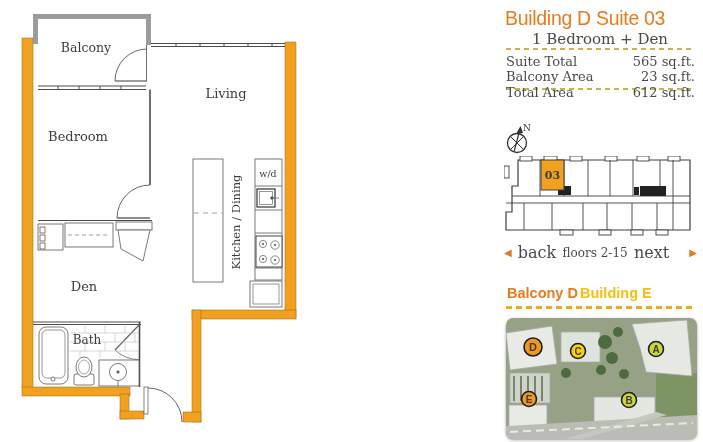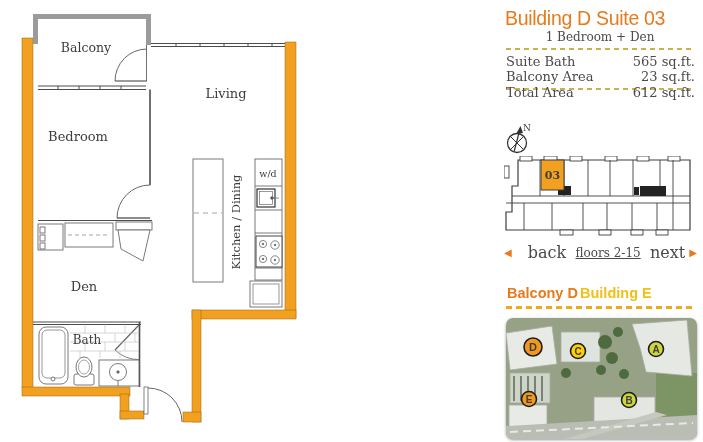--- a/index.html
+++ b/index.html
@@ -1,27 +1,27 @@
 <!DOCTYPE html>
 <html><head>
 <meta charset="utf-8">
 <style>
   html,body{margin:0;padding:0;background:#fff;}
   body{width:703px;height:442px;position:relative;font-family:"Liberation Sans",sans-serif;overflow:hidden;}
   .abs{position:absolute;}
   
   .title{left:505px;top:7px;width:194px;font-size:19.5px;font-weight:normal;color:#E87A1C;letter-spacing:-0.3px;}
-  .subtitle{left:505px;top:30px;width:190px;text-align:center;font-family:"DejaVu Serif","Liberation Serif",serif;font-size:12px;color:#4a4a4a;}
+  .subtitle{left:505px;top:30px;width:190px;text-align:center;font-family:"DejaVu Serif","Liberation Serif",serif;font-size:15px;color:#4a4a4a;}
   .dash-thin{left:506px;width:189px;height:2px;background:repeating-linear-gradient(90deg,#CDB04E 0 5px,transparent 5px 9px);}
   .dash-bold{left:506px;width:190px;height:3px;background:repeating-linear-gradient(90deg,#F0A81C 0 6px,transparent 6px 10px);}
   .arearow{left:506px;width:189px;display:flex;justify-content:space-between;font-family:"DejaVu Serif","Liberation Serif",serif;font-size:13px;color:#4a4a4a;line-height:14px;}
   .pager{left:504px;top:243px;width:193px;display:flex;align-items:center;font-family:"DejaVu Serif","Liberation Serif",serif;color:#4a4a4a;}
   .pager .arrow{color:#E87A1C;font-size:10px;}
   .pager .big{font-size:16px;}
-  .pager .small{font-size:12px;text-decoration:underline;}
+  .pager .small{font-size:12px;}
   .bl{top:285px;font-size:14.5px;font-weight:bold;}
   .photo{left:506px;top:318px;width:191px;height:121px;border-radius:7px;overflow:hidden;box-shadow:0 1px 3px rgba(0,0,0,.4);}
   svg text{font-family:"DejaVu Serif","Liberation Serif",serif;fill:#3d3d3d;}
   svg .mk{font-family:"Liberation Sans",sans-serif;font-weight:bold;}
 </style>
 </head>
 <body>
 
 <svg class="abs" style="left:0;top:0" width="470" height="442" viewBox="0 0 470 442">
 
@@ -151,21 +151,21 @@
     <text x="268" y="177" font-size="9.5">w/d</text>
     <text transform="translate(240,222) rotate(-90)" font-size="11.5">Kitchen / Dining</text>
   </g>
 </svg>
 
 <div class="abs title">Building D Suite 03</div>
 <div class="abs subtitle">1 Bedroom + Den</div>
 
 <div class="abs dash-thin" style="top:48px"></div>
 <div class="abs arearow" style="top:55px">
-  <span>Suite Bath</span>
+  <span>Suite Total</span>
   <span>565 sq.ft.</span>
 </div>
 <div class="abs arearow" style="top:70px">
   <span>Balcony Area</span>
   <span>23 sq.ft.</span>
 </div>
 <div class="abs dash-thin" style="top:88px"></div>
 <div class="abs arearow" style="top:86px">
   <span>Total Area</span>
   <span>612 sq.ft.</span>
@@ -216,23 +216,23 @@
   <rect x="130" y="31" width="5" height="8" fill="#222"></rect>
   <rect x="136" y="30" width="26" height="10" fill="#222"></rect>
   <g>
     <rect x="37" y="4" width="23" height="30" stroke="#3e3e3e" stroke-width="1" fill="#F2A01F"></rect>
     <text x="48.5" y="23" text-anchor="middle" font-size="11" font-weight="bold" fill="#A94400">03</text>
   </g>
 </svg>
 
 <div class="abs pager">
   <span class="arrow">◀</span>
-  <span class="big" style="margin-left:16px">back</span>
+  <span class="big" style="margin-left:6px">back</span>
   <span class="small" style="margin:0 auto">floors 2-15</span>
-  <span class="big" style="margin-right:4px">next</span>
+  <span class="big" style="margin-right:20px">next</span>
   <span class="arrow">▶</span>
 </div>
 
 <span class="abs bl" style="left:507px;color:#E87A1C">Balcony D</span>
 <span class="abs bl" style="left:580px;color:#F2C014">Building E</span>
 <div class="abs dash-bold" style="top:306px"></div>
 
 <div class="abs photo">
   <svg width="191" height="121" viewBox="0 0 191 121">
     <rect x="0" y="0" width="191" height="121" fill="#97A186"></rect>

